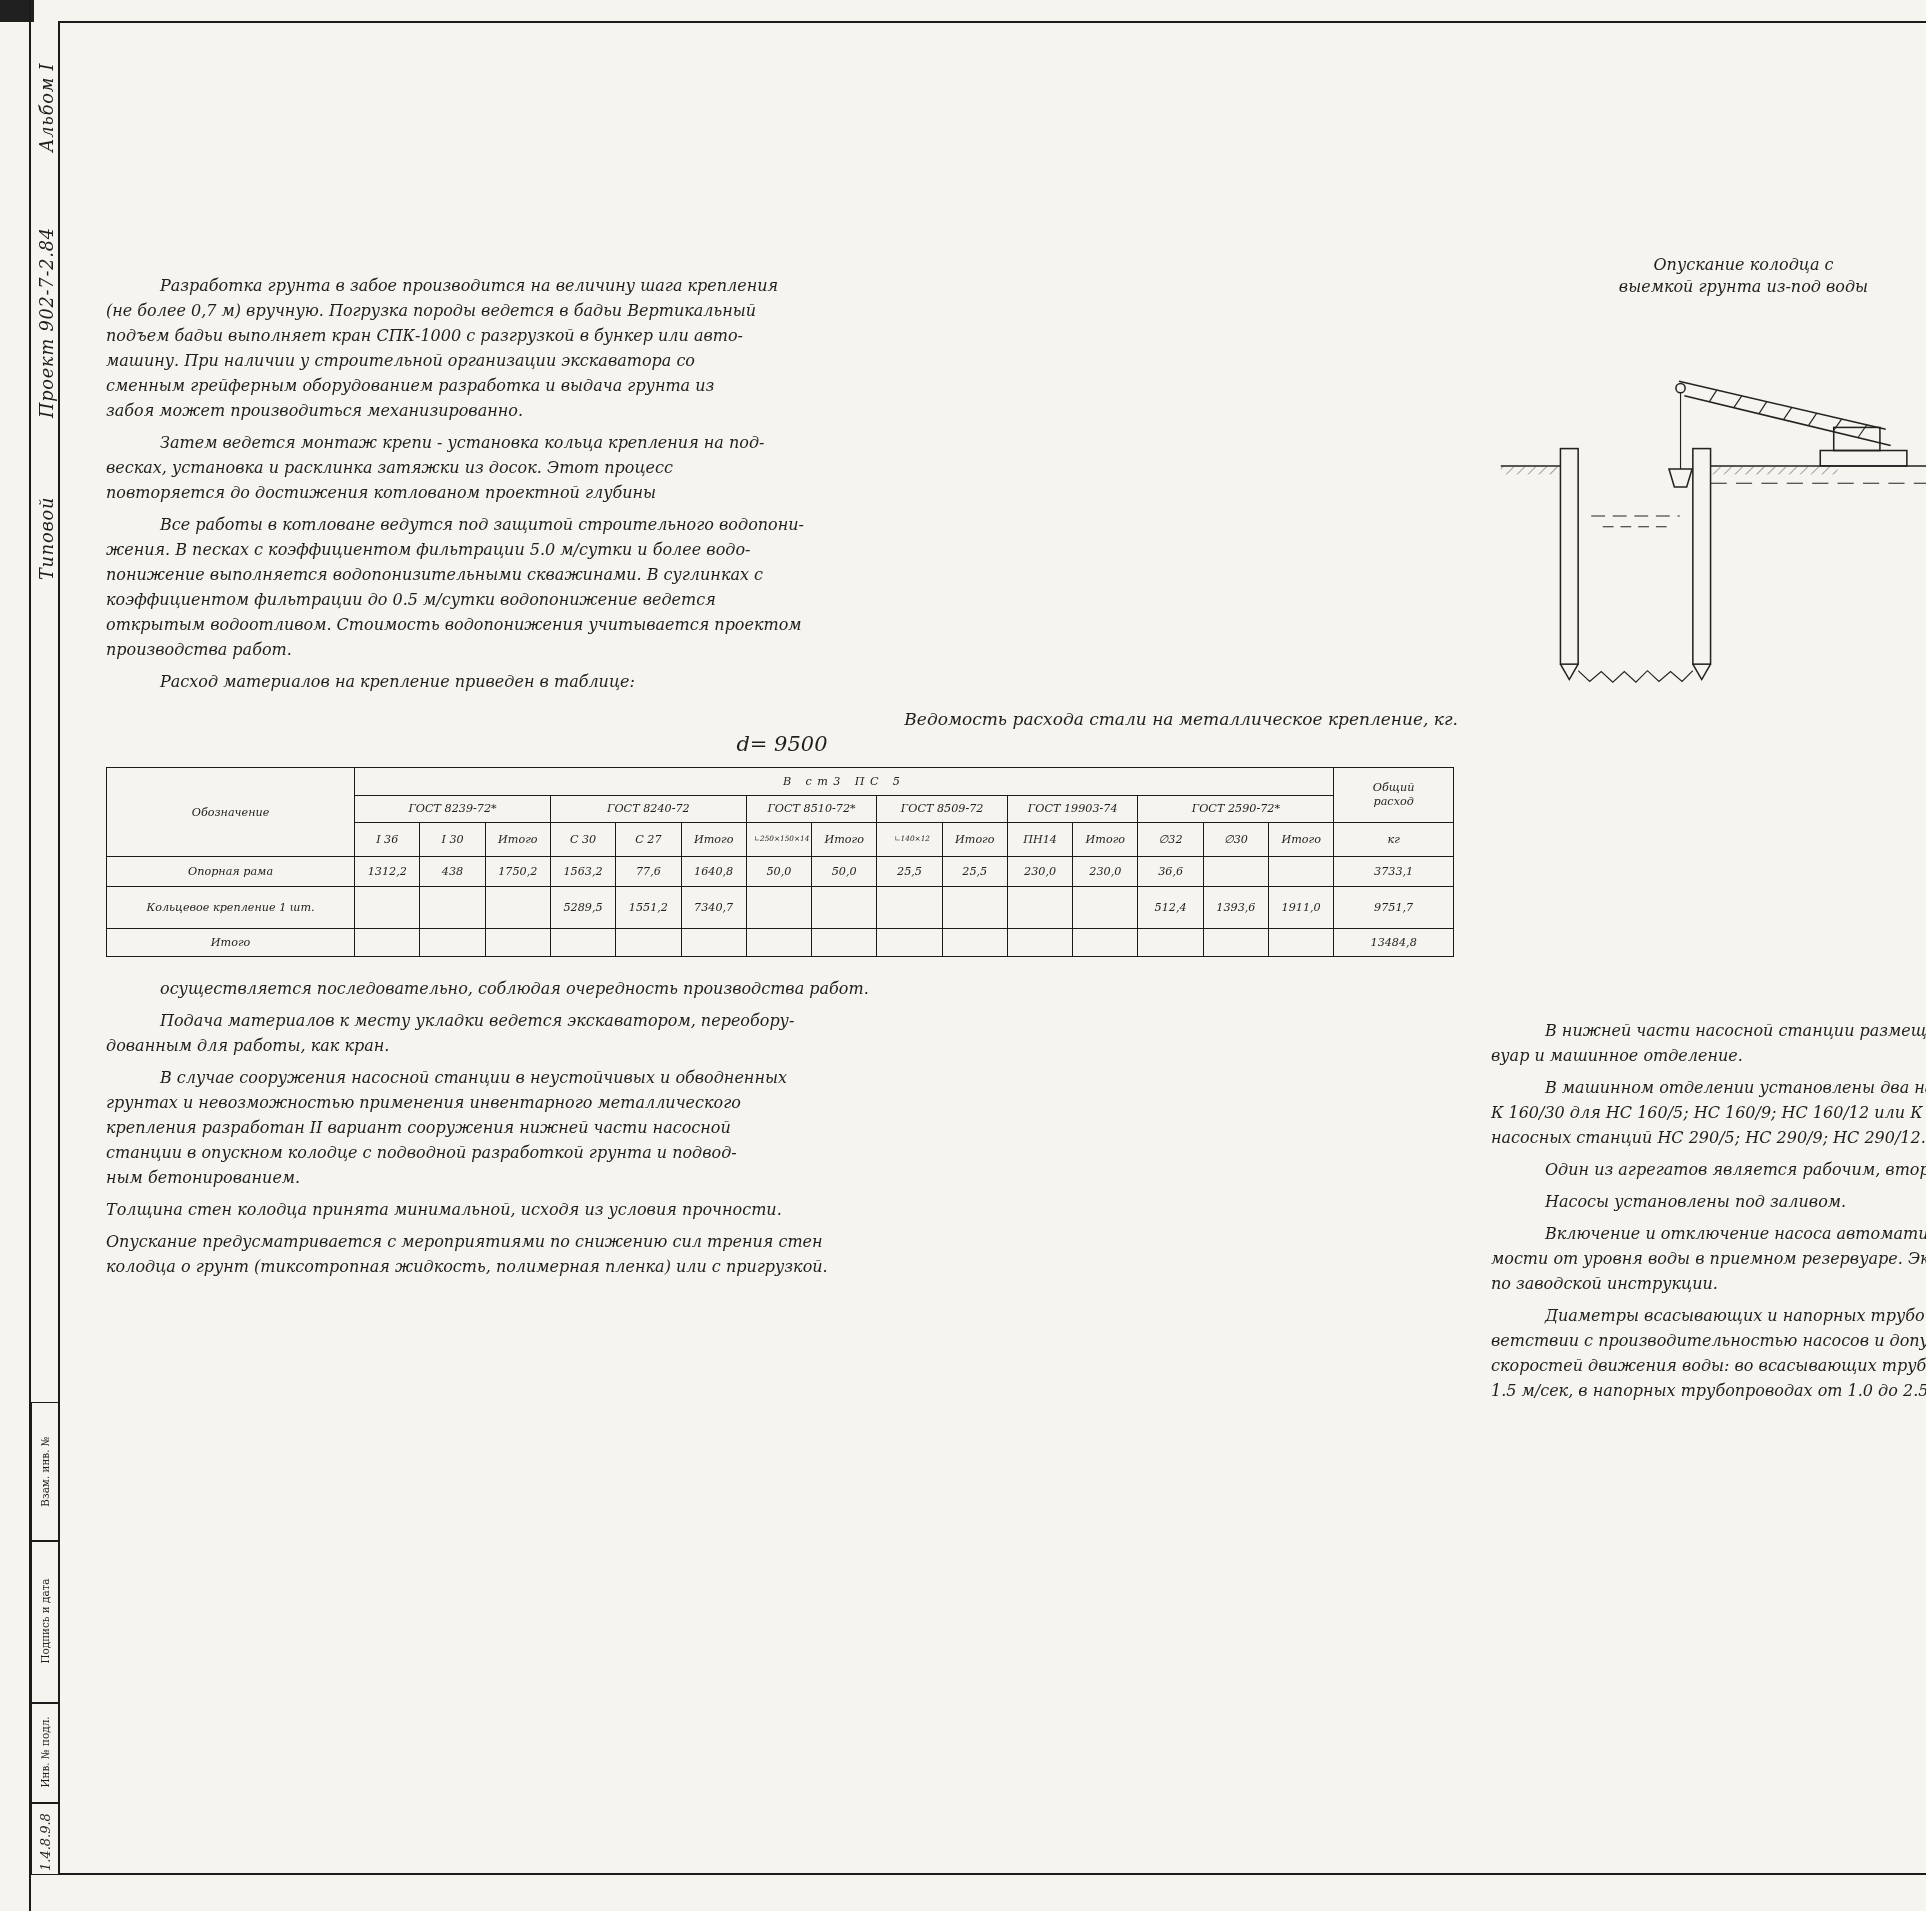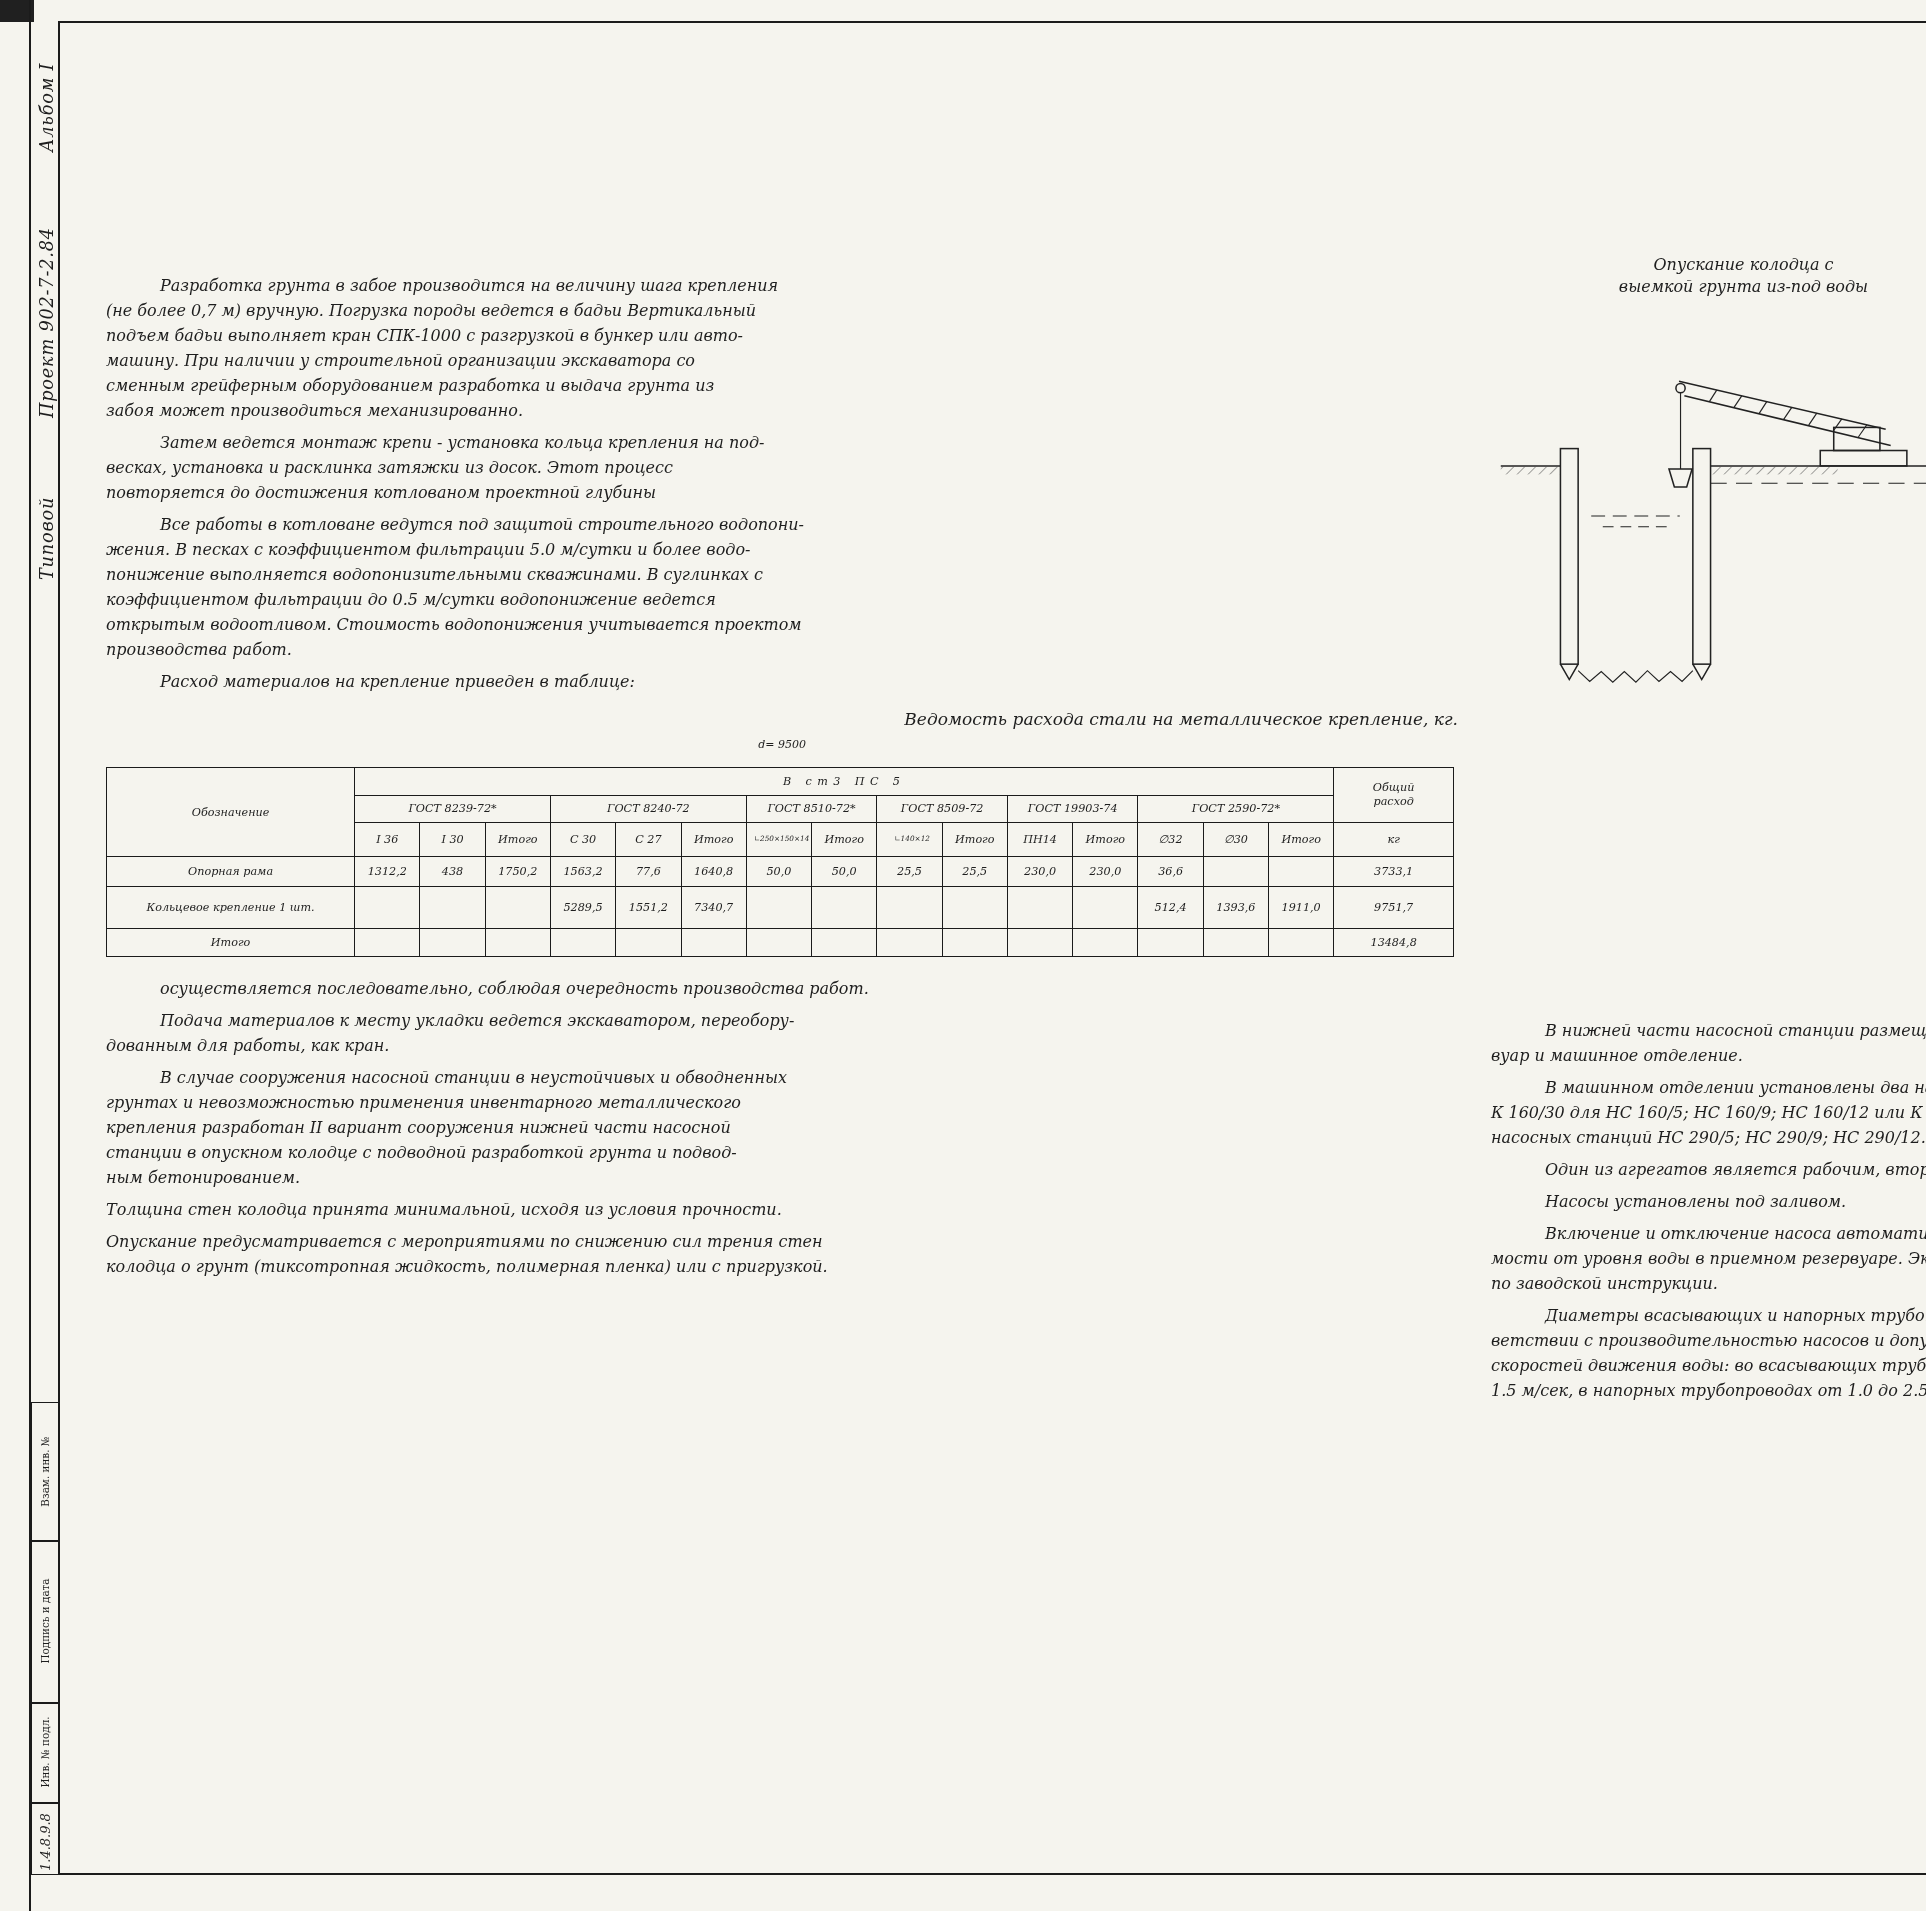--- a/index.html
+++ b/index.html
@@ -23,21 +23,21 @@
   .stampbox { position:absolute; left:31px; width:28px; border:1.5px solid #1b1b1b; }
 
   
   .col-left  { position:absolute; left:106px;  top:266px;  width:1352px; font-size:16px; line-height:25px; font-style:italic; }
   .col-right { position:absolute; left:1491px; top:986px; width:1179px; font-size:16px; line-height:25px; font-style:italic; }
   .para { margin-top:7px; }
   .para.indent > div:first-child { padding-left:54px; }
   .heading { text-align:center; font-size:17px; margin-bottom:6.2px; letter-spacing:1.2px; }
 
   .tcap  { text-align:right; margin-top:13px; font-size:17px; font-style:italic; }
-  .tcap2 { text-align:center; font-size:11px; font-style:italic; }
+  .tcap2 { text-align:center; font-size:21px; font-style:italic; }
 
   
   table.steel { border-collapse:collapse; margin-top:10px; width:1348px; font-style:italic; table-layout:fixed; }
   table.steel td { border:1.5px solid #1b1b1b; text-align:center; vertical-align:middle; padding:0.8px 1.5px; font-size:11.2px; overflow:hidden; }
   td.oboz { font-size:14px; text-align:left; padding-left:7.7px; }
   td.grade { font-size:13px; letter-spacing:5.4px; height:20px; }
   td.gost { font-size:8.5px; height:21.6px; }
   td.sub { font-size:10px; height:34px; }
   td.sub.small { font-size:7.3px; line-height:8.9px;padding-left:7px; }
   td.totalh { font-size:11.6px; line-height:14px; }

